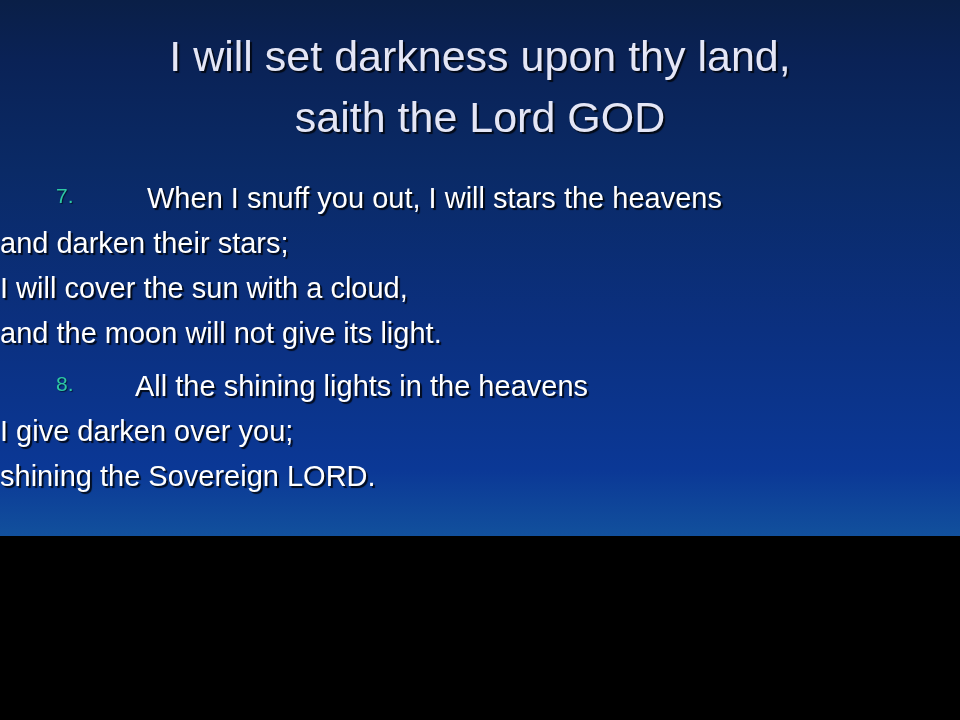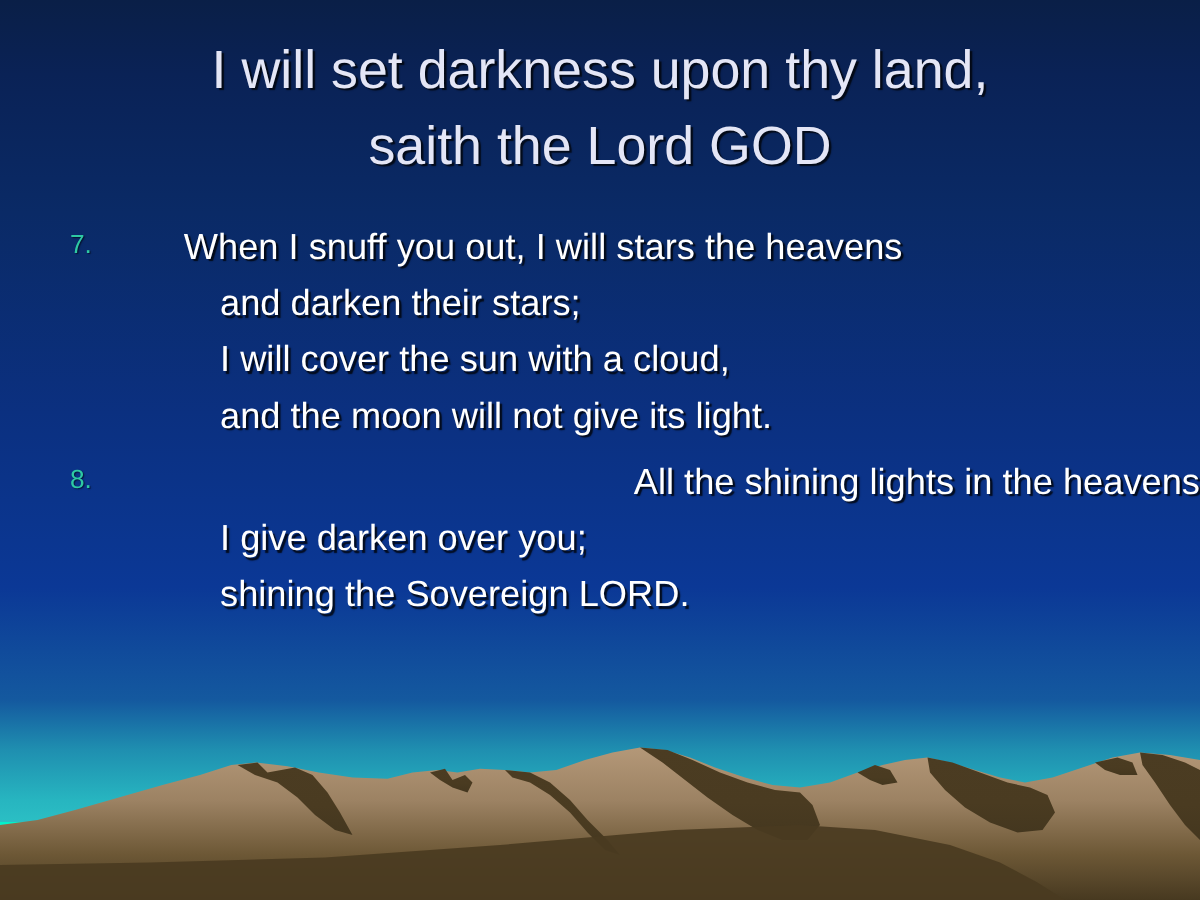--- a/index.html
+++ b/index.html
@@ -3,21 +3,21 @@
 <meta charset="utf-8">
 <style>
   html, body {
     margin: 0;
     padding: 0;
     background: #000;
   }
   #slide {
     position: relative;
     width: 960px;
-    height: 720px;
+    height: 536px;
     overflow: hidden;
     font-family: "Liberation Sans", sans-serif;
     background: linear-gradient(to bottom,
         #0a1f47 0px,
         #0a2256 60px,
         #0a2a66 170px,
         #0b3080 330px,
         #0b3896 470px,
         #14599f 560px,
         #1f8fb0 600px,
@@ -81,22 +81,22 @@
   .lines {
     color: #ffffff;
     font-size: 29px;
     line-height: 45px;
     text-shadow: 2px 2px 1px rgba(0,0,0,0.8);
   }
   .line {
     white-space: pre;
   }
   .line.first-a { padding-left: 147px; }
-  .line.first-b { padding-left: 135px; text-align: right; }
-  .line.cont    { padding-left: 176px; }
+  .line.first-b { padding-left: 135px; }
+  .line.cont    { }
 </style>
 </head>
 <body>
 
 <div id="slide">
 
   <div class="sky-horizon"></div>
 
   <svg class="mountains" viewBox="0 0 960 160" preserveAspectRatio="none">
     <defs>

